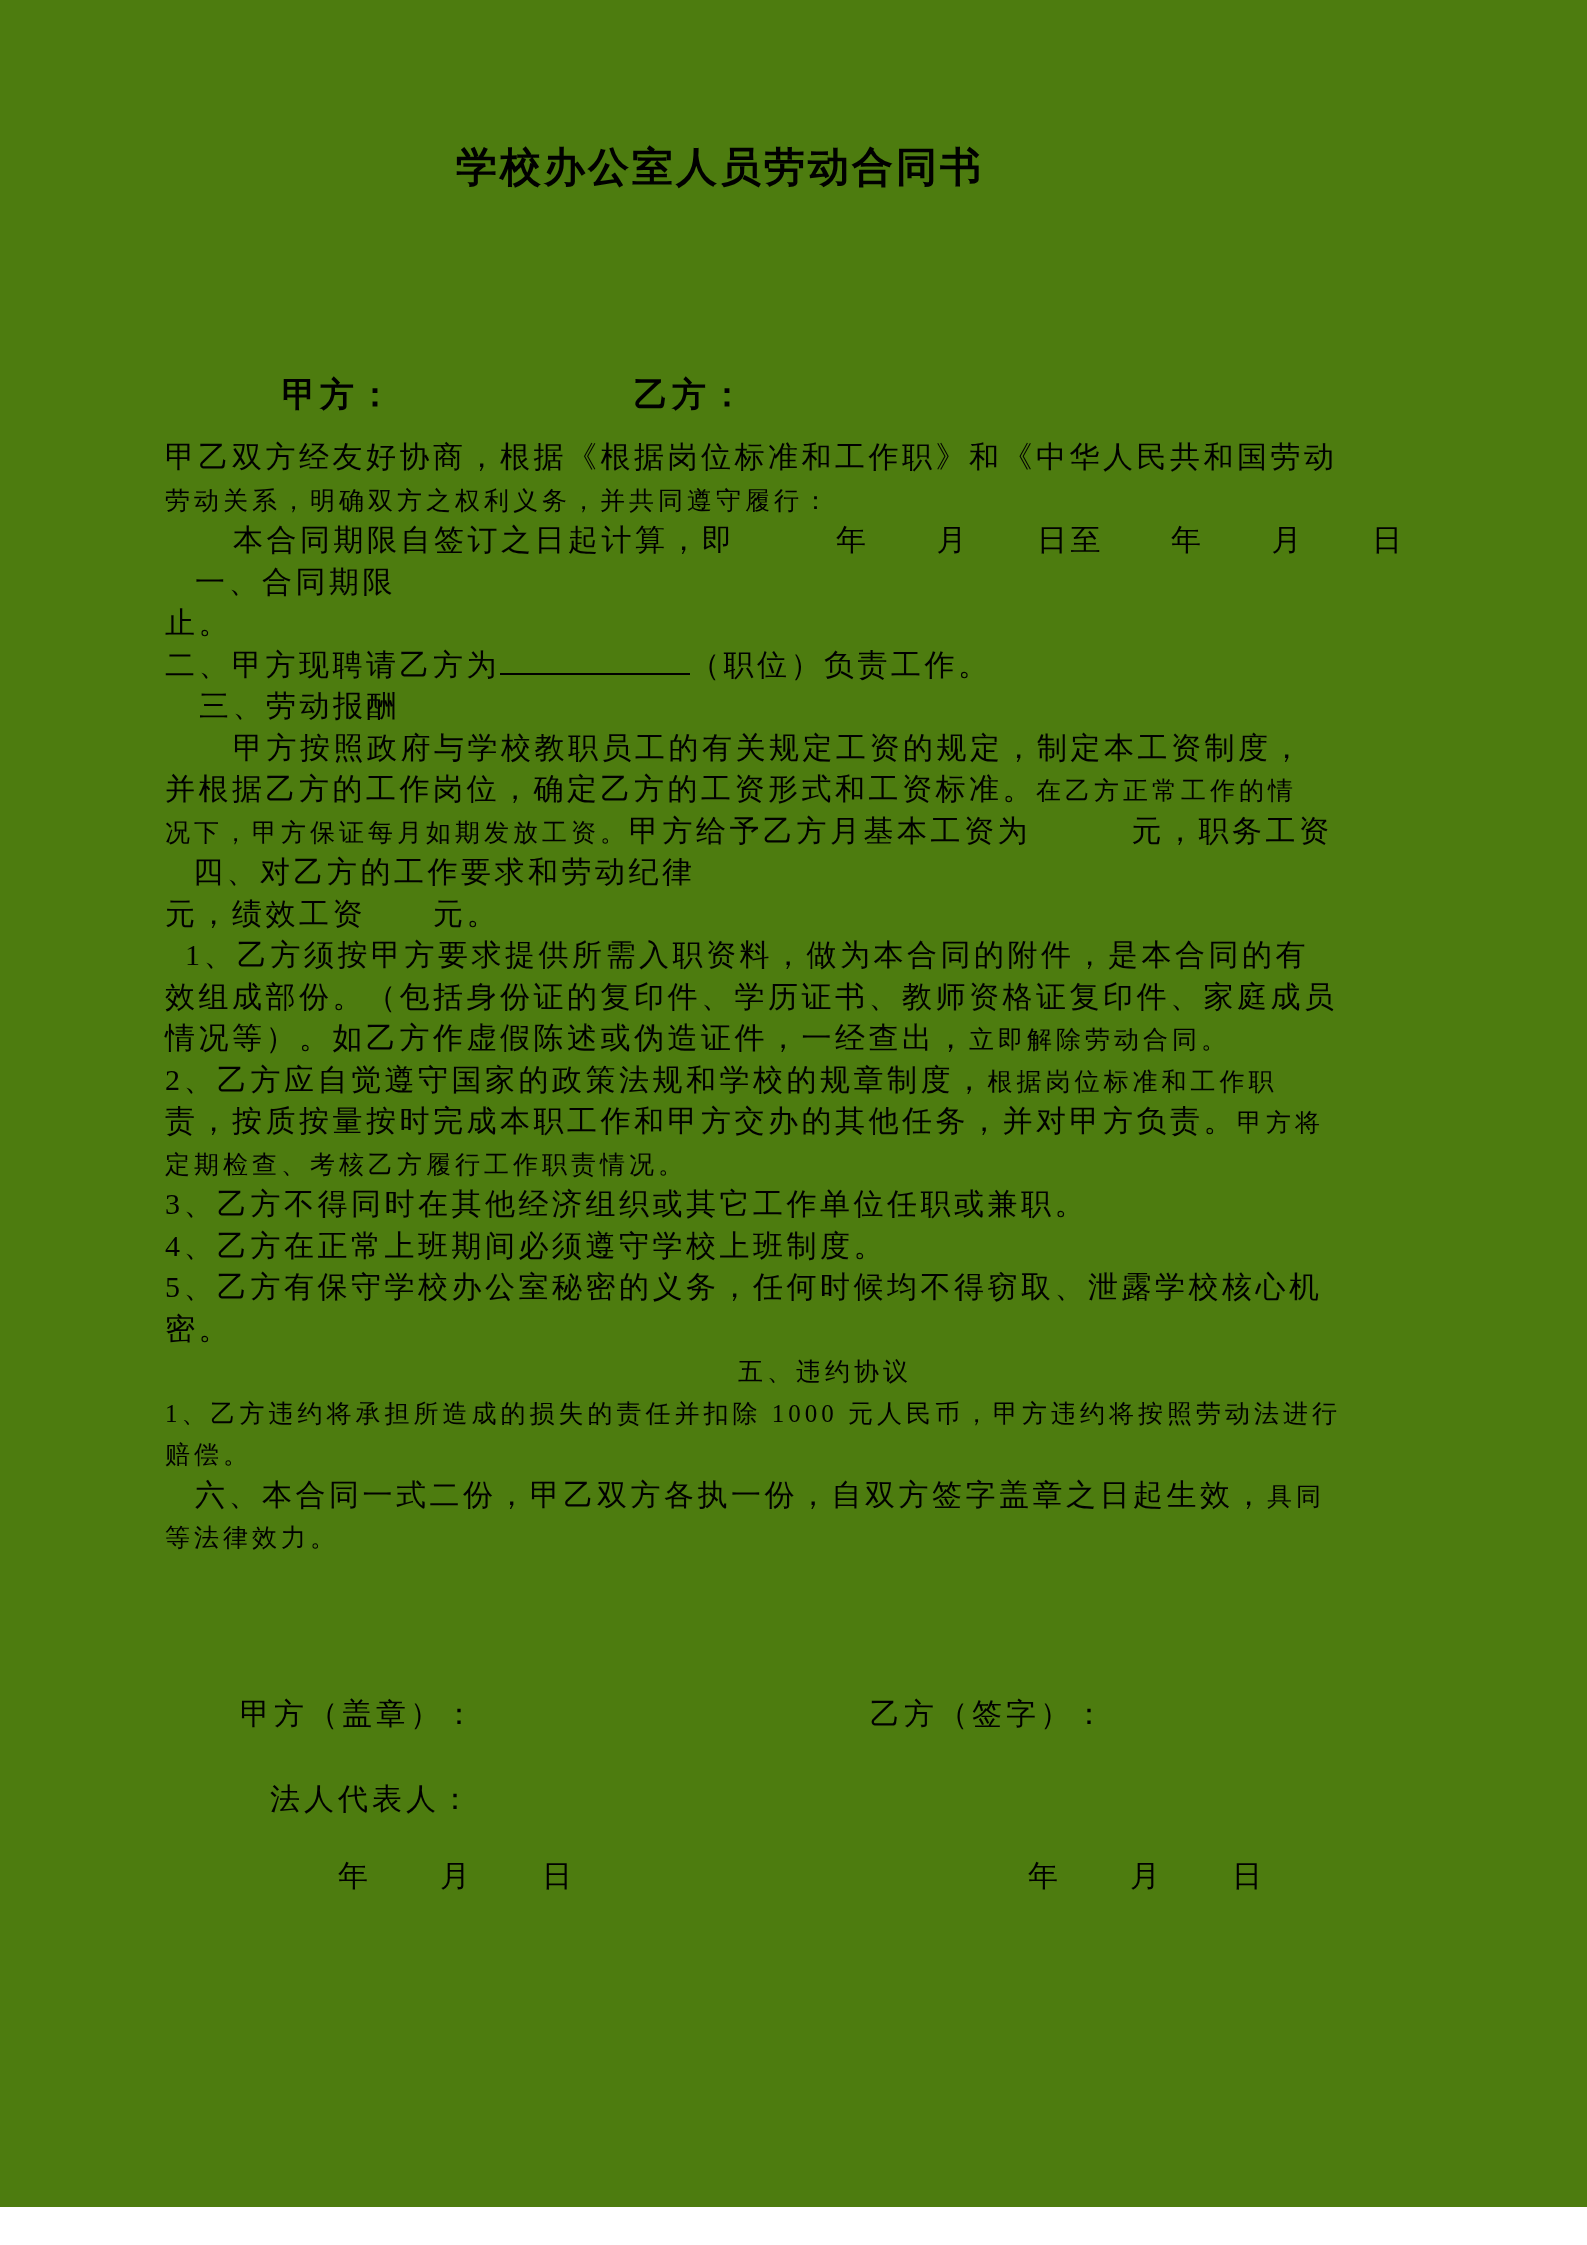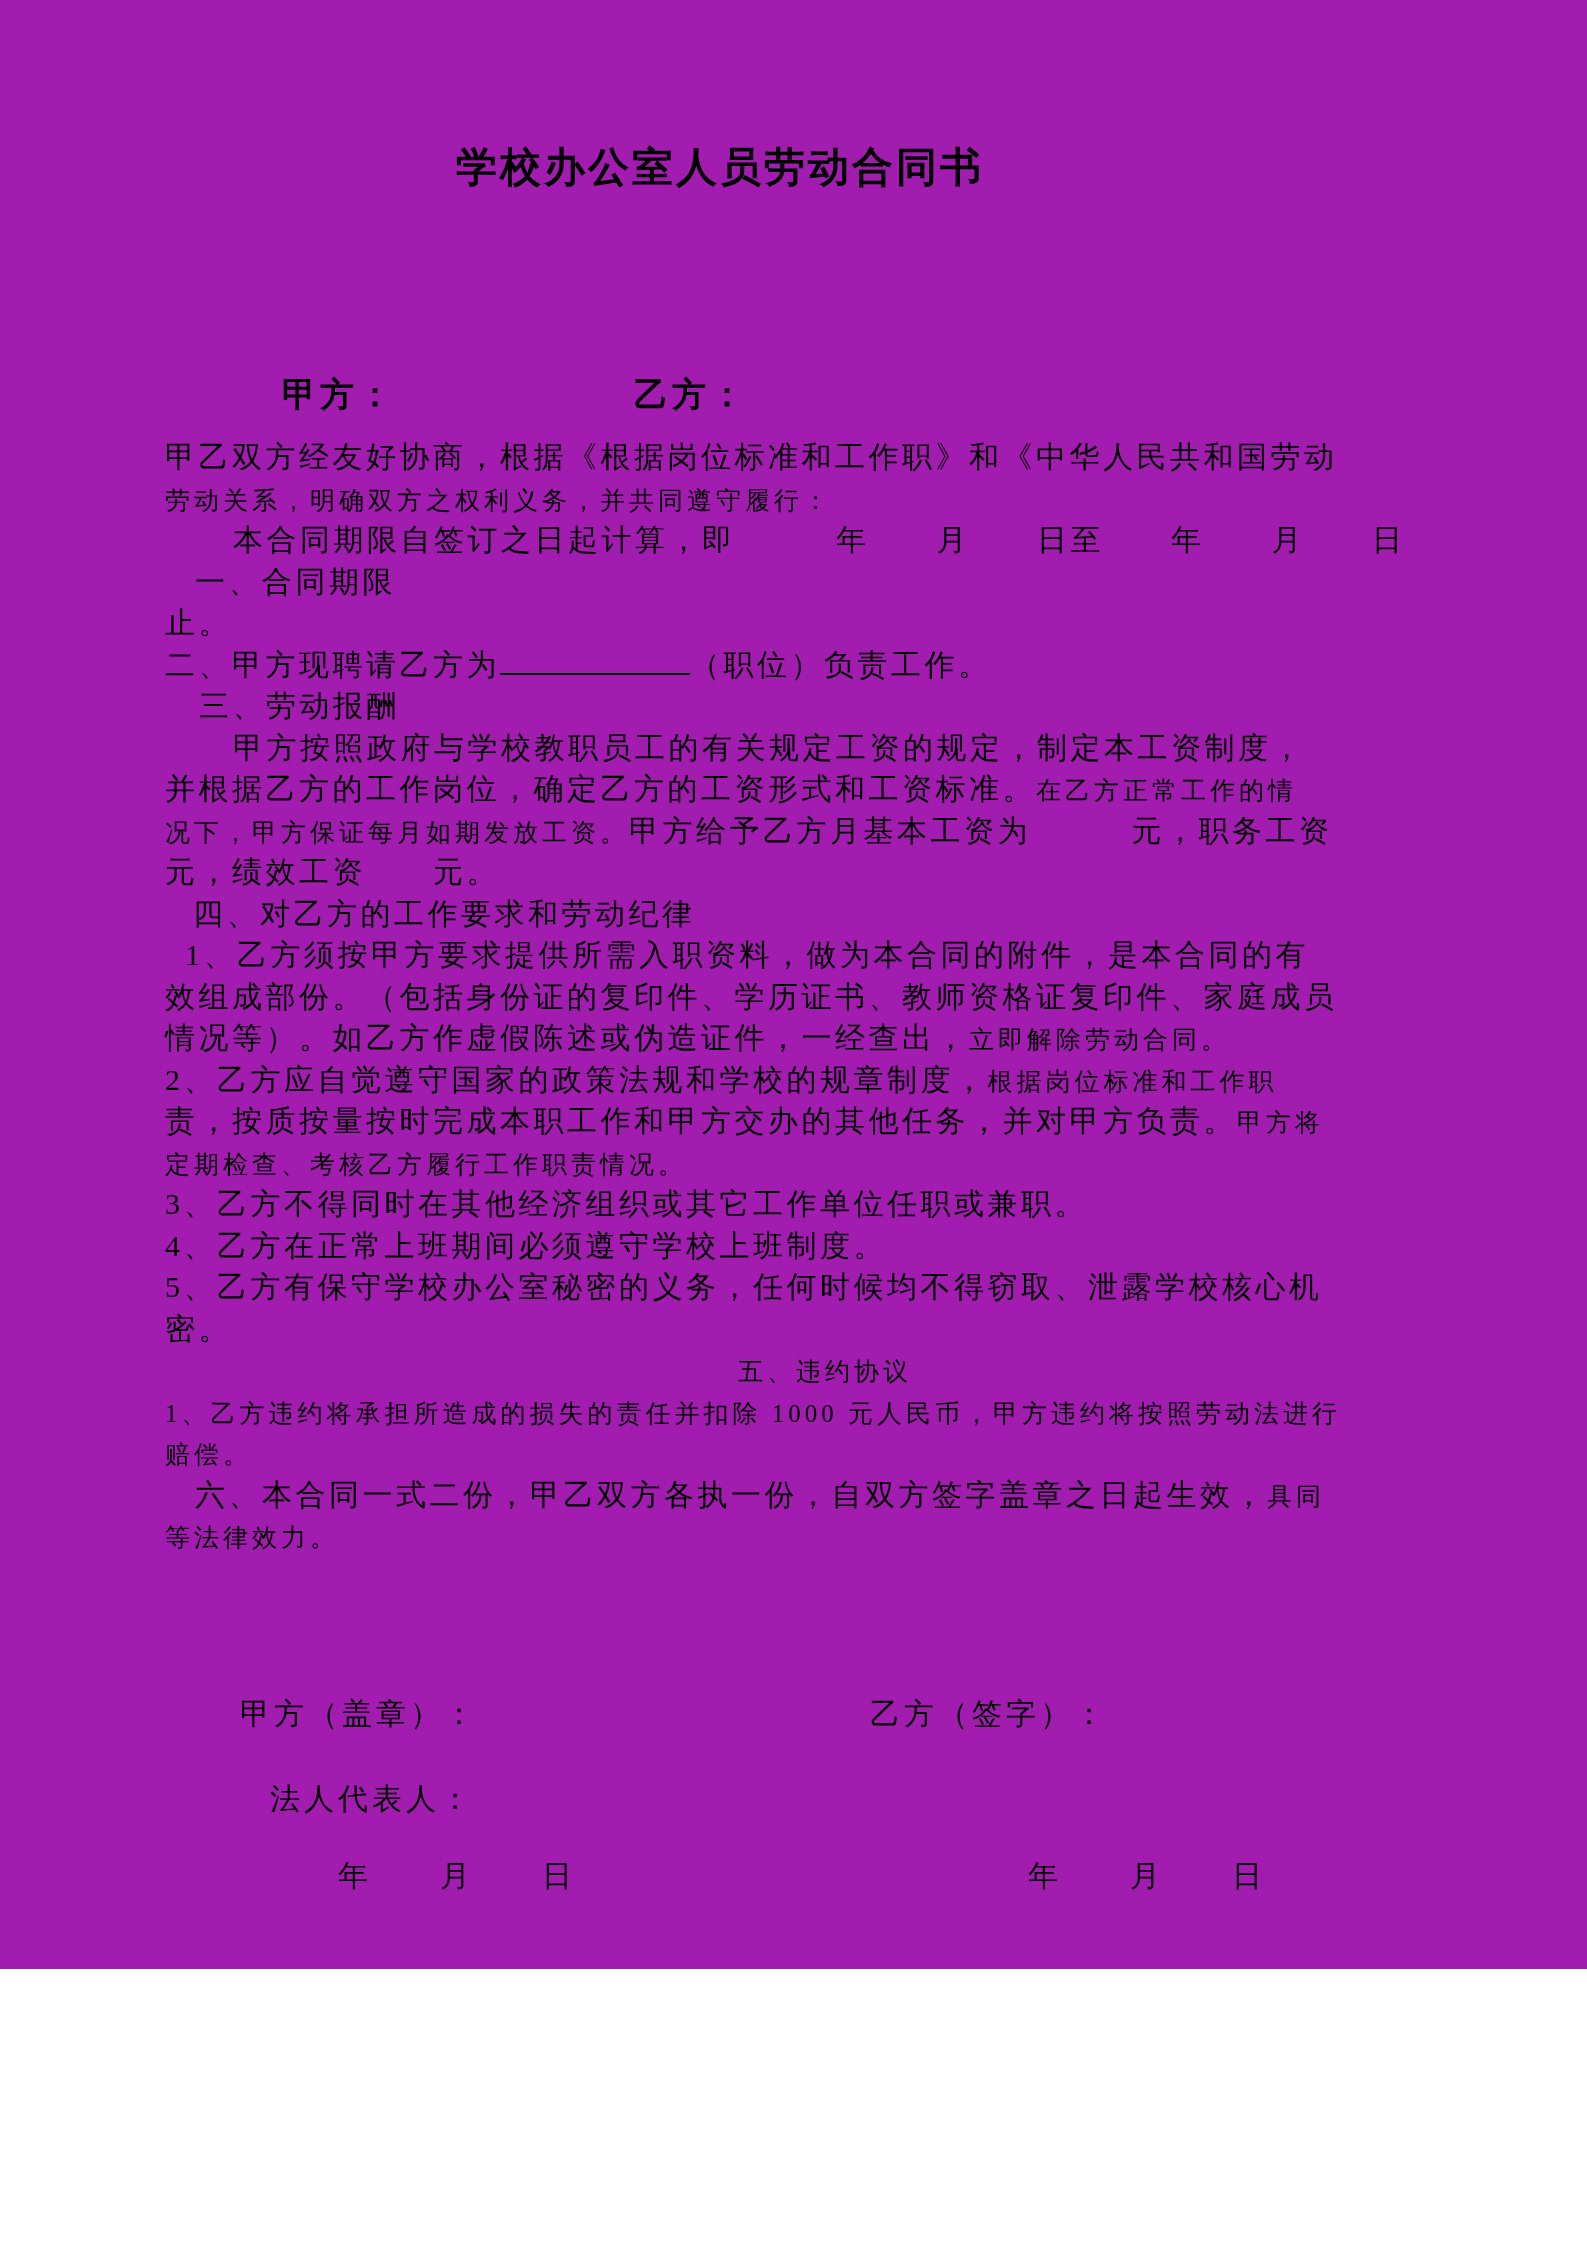--- a/index.html
+++ b/index.html
@@ -1,20 +1,20 @@
 <!DOCTYPE html>
 <html><head>
 <meta charset="utf-8">
 <style>
   html,body{margin:0;padding:0;background:#ffffff;}
   .page{
     position:relative;
     width:1587px;
-    height:1969px;
-    background:#a21caf;
+    height:2207px;
+    background:#4d7c0f;
     color:#000000;
     font-family:"Liberation Serif","DejaVu Serif",serif;
     overflow:hidden;
   }
   .title{
     position:absolute;
     left:456px;
     top:140px;
     margin:0;
     font-size:41px;
@@ -89,22 +89,22 @@
       <div class="line"><span>甲乙双方经友好协商，根据《根据岗位标准和工作职》和《中华人民共和国劳动</span></div>
       <div class="line"><span class="sm">劳动关系，明确双方之权利义务，并共同遵守履行：</span></div>
       <div class="line" style="padding-left: 68px;"><span>本合同期限自签订之日起计算，即　　　年　　月　　日至　　年　　月　　日</span></div>
       <div class="line" style="padding-left: 30px;"><span>一、合同期限</span></div>
       <div class="line"><span>止。</span></div>
       <div class="line"><span>二、甲方现聘请乙方为</span><span class="blank" style="width: 190px;"></span><span>（职位）负责工作。</span></div>
       <div class="line" style="padding-left: 34px;"><span>三、劳动报酬</span></div>
       <div class="line" style="padding-left: 68px;"><span>甲方按照政府与学校教职员工的有关规定工资的规定，制定本工资制度，</span></div>
       <div class="line"><span>并根据乙方的工作岗位，确定乙方的工资形式和工资标准。</span><span class="sm">在乙方正常工作的情</span></div>
       <div class="line"><span class="sm">况下，甲方保证每月如期发放工资。</span><span>甲方给予乙方月基本工资为　　　元，职务工资</span></div>
+      <div class="line" style="padding-left: 28px;"><span>四、对乙方的工作要求和劳动纪律</span></div>
       <div class="line"><span>元，绩效工资　　元。</span></div>
-      <div class="line" style="padding-left: 28px;"><span>四、对乙方的工作要求和劳动纪律</span></div>
       <div class="line" style="padding-left: 20px;"><span>1、乙方须按甲方要求提供所需入职资料，做为本合同的附件，是本合同的有</span></div>
       <div class="line"><span>效组成部份。（包括身份证的复印件、学历证书、教师资格证复印件、家庭成员</span></div>
       <div class="line"><span>情况等）。如乙方作虚假陈述或伪造证件，一经查出，</span><span class="sm">立即解除劳动合同。</span></div>
       <div class="line"><span>2、乙方应自觉遵守国家的政策法规和学校的规章制度，</span><span class="sm">根据岗位标准和工作职</span></div>
       <div class="line"><span>责，按质按量按时完成本职工作和甲方交办的其他任务，并对甲方负责。</span><span class="sm">甲方将</span></div>
       <div class="line"><span class="sm">定期检查、考核乙方履行工作职责情况。</span></div>
       <div class="line"><span>3、乙方不得同时在其他经济组织或其它工作单位任职或兼职。</span></div>
       <div class="line"><span>4、乙方在正常上班期间必须遵守学校上班制度。</span></div>
       <div class="line"><span>5、乙方有保守学校办公室秘密的义务，任何时候均不得窃取、泄露学校核心机</span></div>
       <div class="line"><span>密。</span></div>

